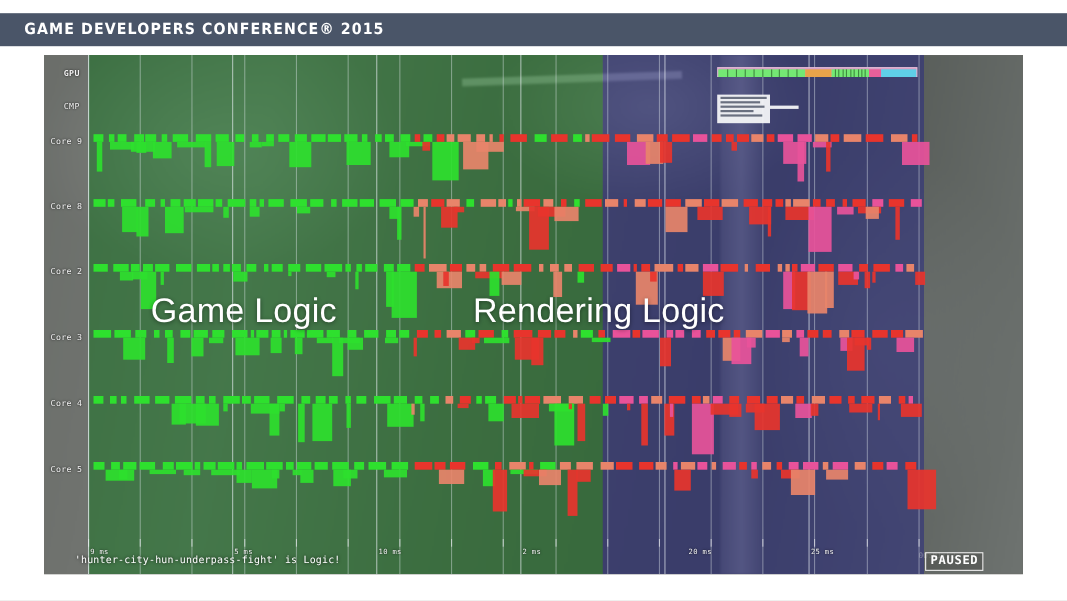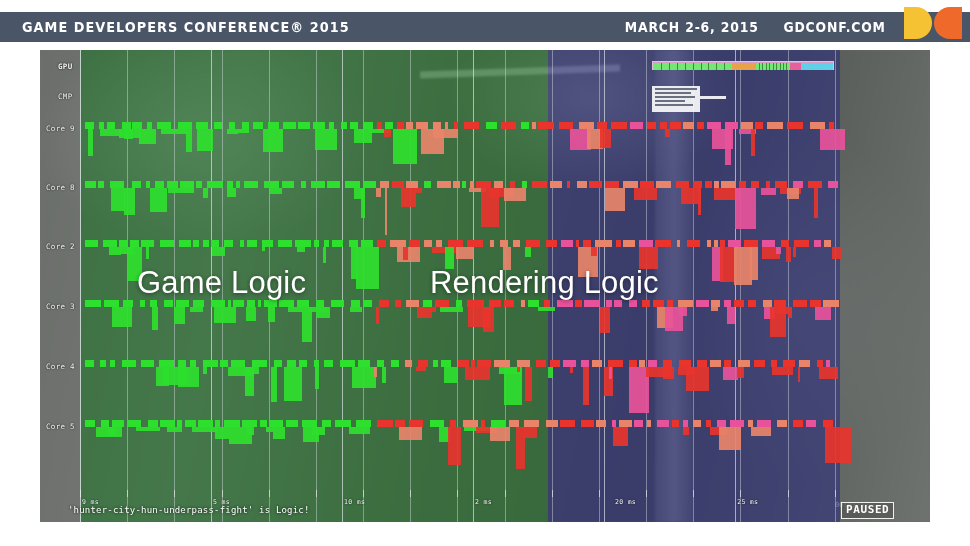--- a/index.html
+++ b/index.html
@@ -276,28 +276,20 @@
     white-space: nowrap;
   }
 </style>
 </head>
 <body>
 
 <div id="slide">
 
   <div id="gdc-bar">
     <div id="gdc-left">GAME DEVELOPERS CONFERENCE® 2015</div>
-    <div id="gdc-right">
-      <div id="gdc-date">MARCH 2-6, 2015</div>
-      <div id="gdc-url">GDCONF.COM</div>
-      <div id="gdc-logo">
-        <div class="logo-blob" id="logo-yellow"></div>
-        <div class="logo-blob" id="logo-orange"></div>
-      </div>
-    </div>
   </div>
 
   <div id="profiler">
 
     <div id="photo-bg"></div>
     <div id="pillar"></div>
     <div id="ceiling-strip"></div>
 
     <div id="overlay-green"></div>
     <div id="overlay-blue"></div>
@@ -895,21 +887,21 @@
         <div class="tick-mark" style="left: 518.9px;"></div>
         <div class="tick-mark" style="left: 566.1px;"></div>
         <div class="tick-mark" style="left: 613.2px;"></div>
         <div class="tick-mark" style="left: 660.4px;"></div>
         <div class="tick-mark" style="left: 707.6px;"></div>
         <div class="tick-mark" style="left: 754.8px;"></div>
         <div class="tick-label" style="left: 2px;">9 ms</div>
         <div class="tick-label" style="left: 133px;">5 ms</div>
         <div class="tick-label" style="left: 264.1px;">10 ms</div>
         <div class="tick-label" style="left: 395.1px;">2 ms</div>
-        <div class="tick-label" style="left: 535px;">20 ms</div>
+        <div class="tick-label" style="left: 546px;">20 ms</div>
         <div class="tick-label" style="left: 657.2px;">25 ms</div>
       </div>
 
     <div id="status-text">'hunter-city-hun-underpass-fight' is Logic!</div>
 
     <div id="paused-ghost">00:01:52</div>
     <div id="paused-badge">PAUSED</div>
 
     <div class="callout" id="callout-game">Game Logic</div>
     <div class="callout" id="callout-render">Rendering Logic</div>

